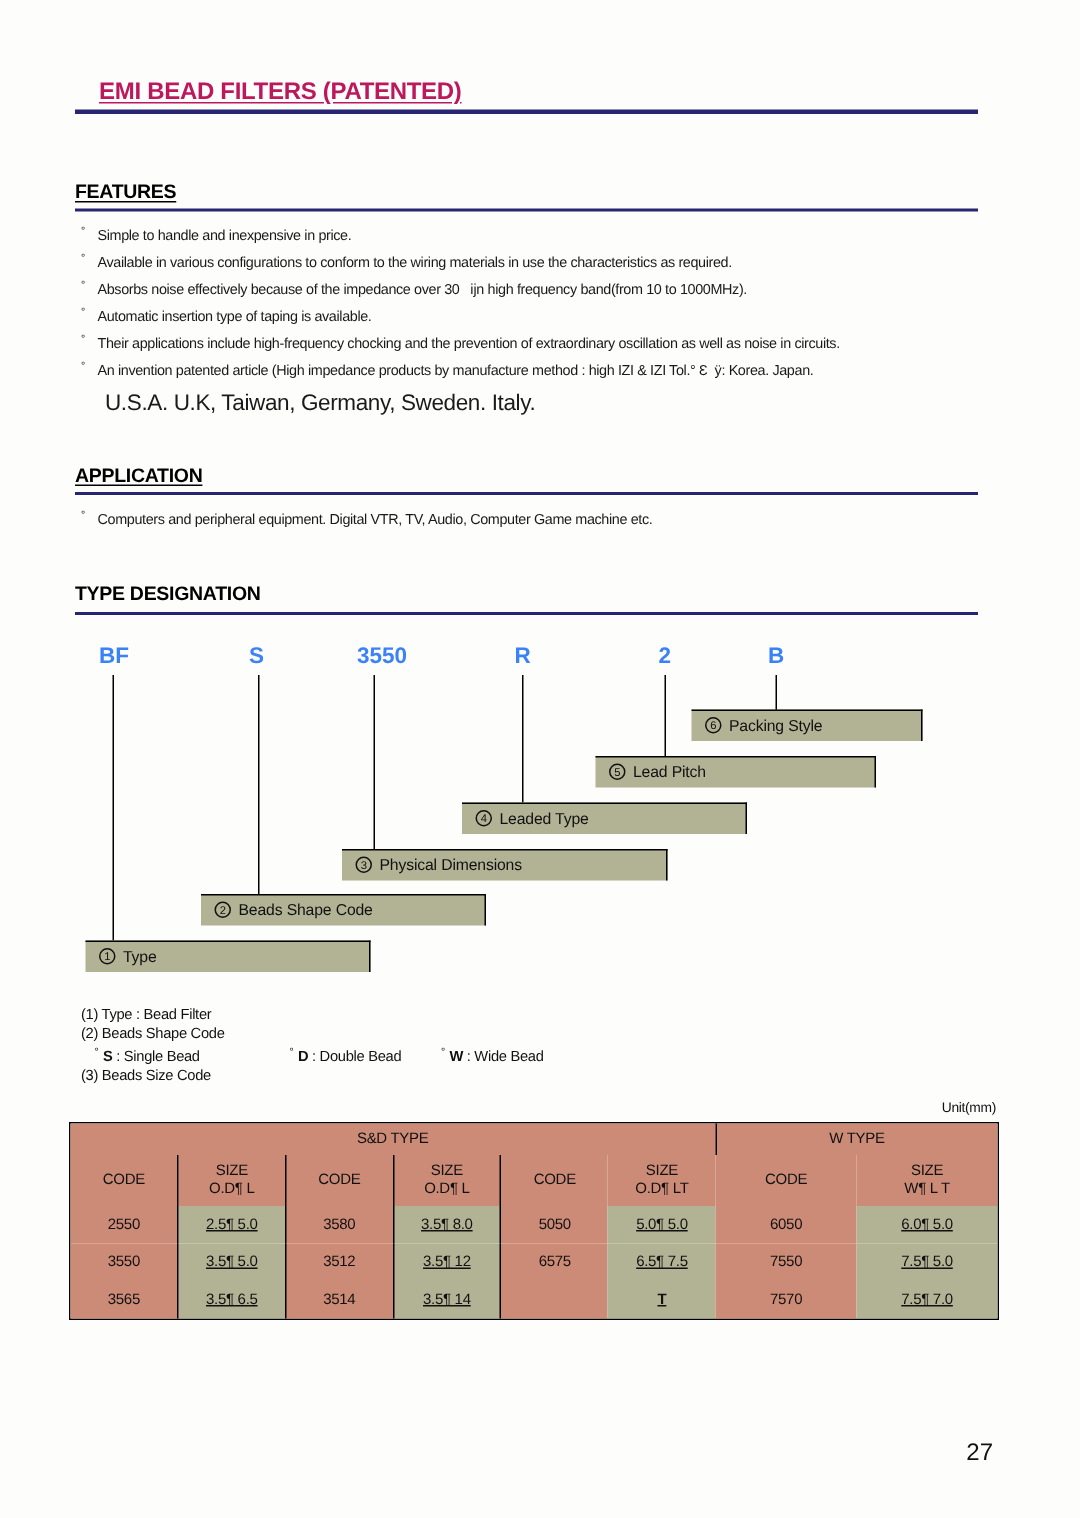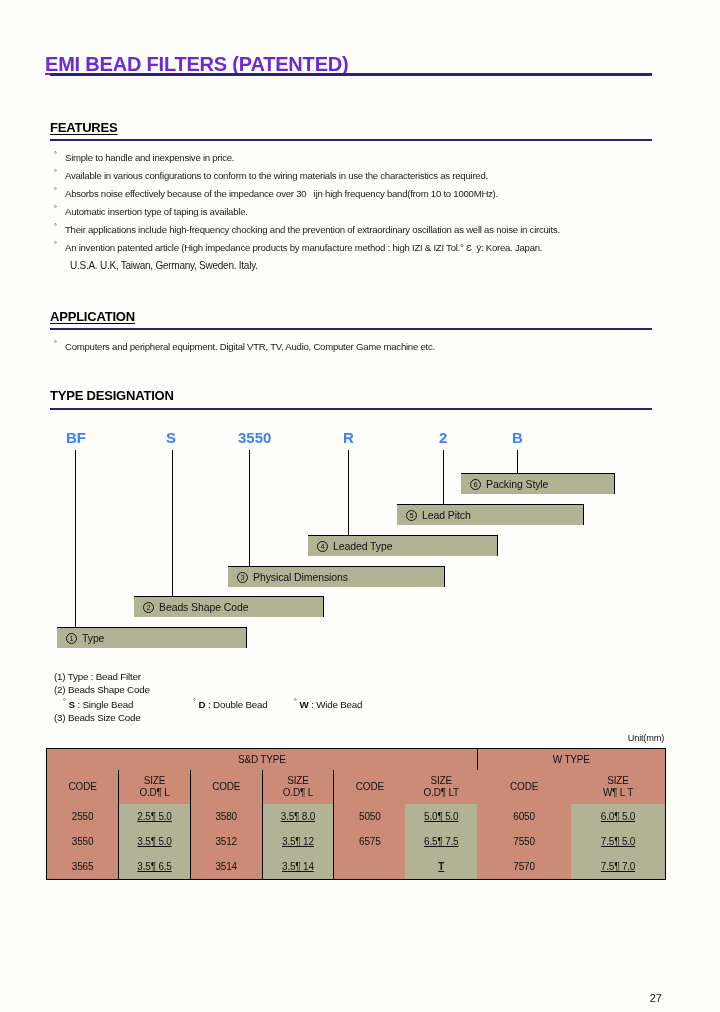--- a/index.html
+++ b/index.html
@@ -19,25 +19,25 @@
     position: absolute;
     left: 0; top: 0;
     width: 720px;
     height: 1012px;
     background: #fdfdfb;
   }
 
   
   .page-title {
     position: absolute;
-    left: 45px;
+    left: 66px;
     top: 53px;
-    font-size: 20px;
+    font-size: 16px;
     font-weight: bold;
-    color: #6d28d9;
+    color: #be185d;
     letter-spacing: -0.2px;
     text-decoration: underline;
     text-underline-offset: 2px;
   }
   .title-rule {
     position: absolute;
     left: 50px;
     top: 73px;
     width: 602px;
     height: 3px;
@@ -72,21 +72,21 @@
   .bullet-mark {
     display: inline-block;
     width: 11px;
     font-size: 7px;
     vertical-align: top;
     position: relative;
     top: -1px;
   }
   .cont-line {
     position: absolute;
-    font-size: 10px;
+    font-size: 15px;
     color: #1a1a1a;
     white-space: nowrap;
     letter-spacing: -0.25px;
     text-align: right;
   }
 
   
   .code-tok {
     position: absolute;
     font-size: 15px;
@@ -207,23 +207,22 @@
   }
   .vsep-r { border-right: 1.4px solid #000000; }
   .grp-sep { border-right: 1.6px solid #000000; }
   .bold-t { font-weight: bold; font-size: 11px; }
 
   
   .pageno {
     position: absolute;
     right: 58px;
     top: 960px;
-    font-size: 11px;
-    color: #111111;
-    margin-top: 32px;
+    font-size: 16px;
+    color: #111111;
   }
 </style>
 </head>
 <body>
 
 <div class="page">
 
   <div class="page-title">EMI BEAD FILTERS (PATENTED)</div>
   <div class="title-rule"></div>
 

